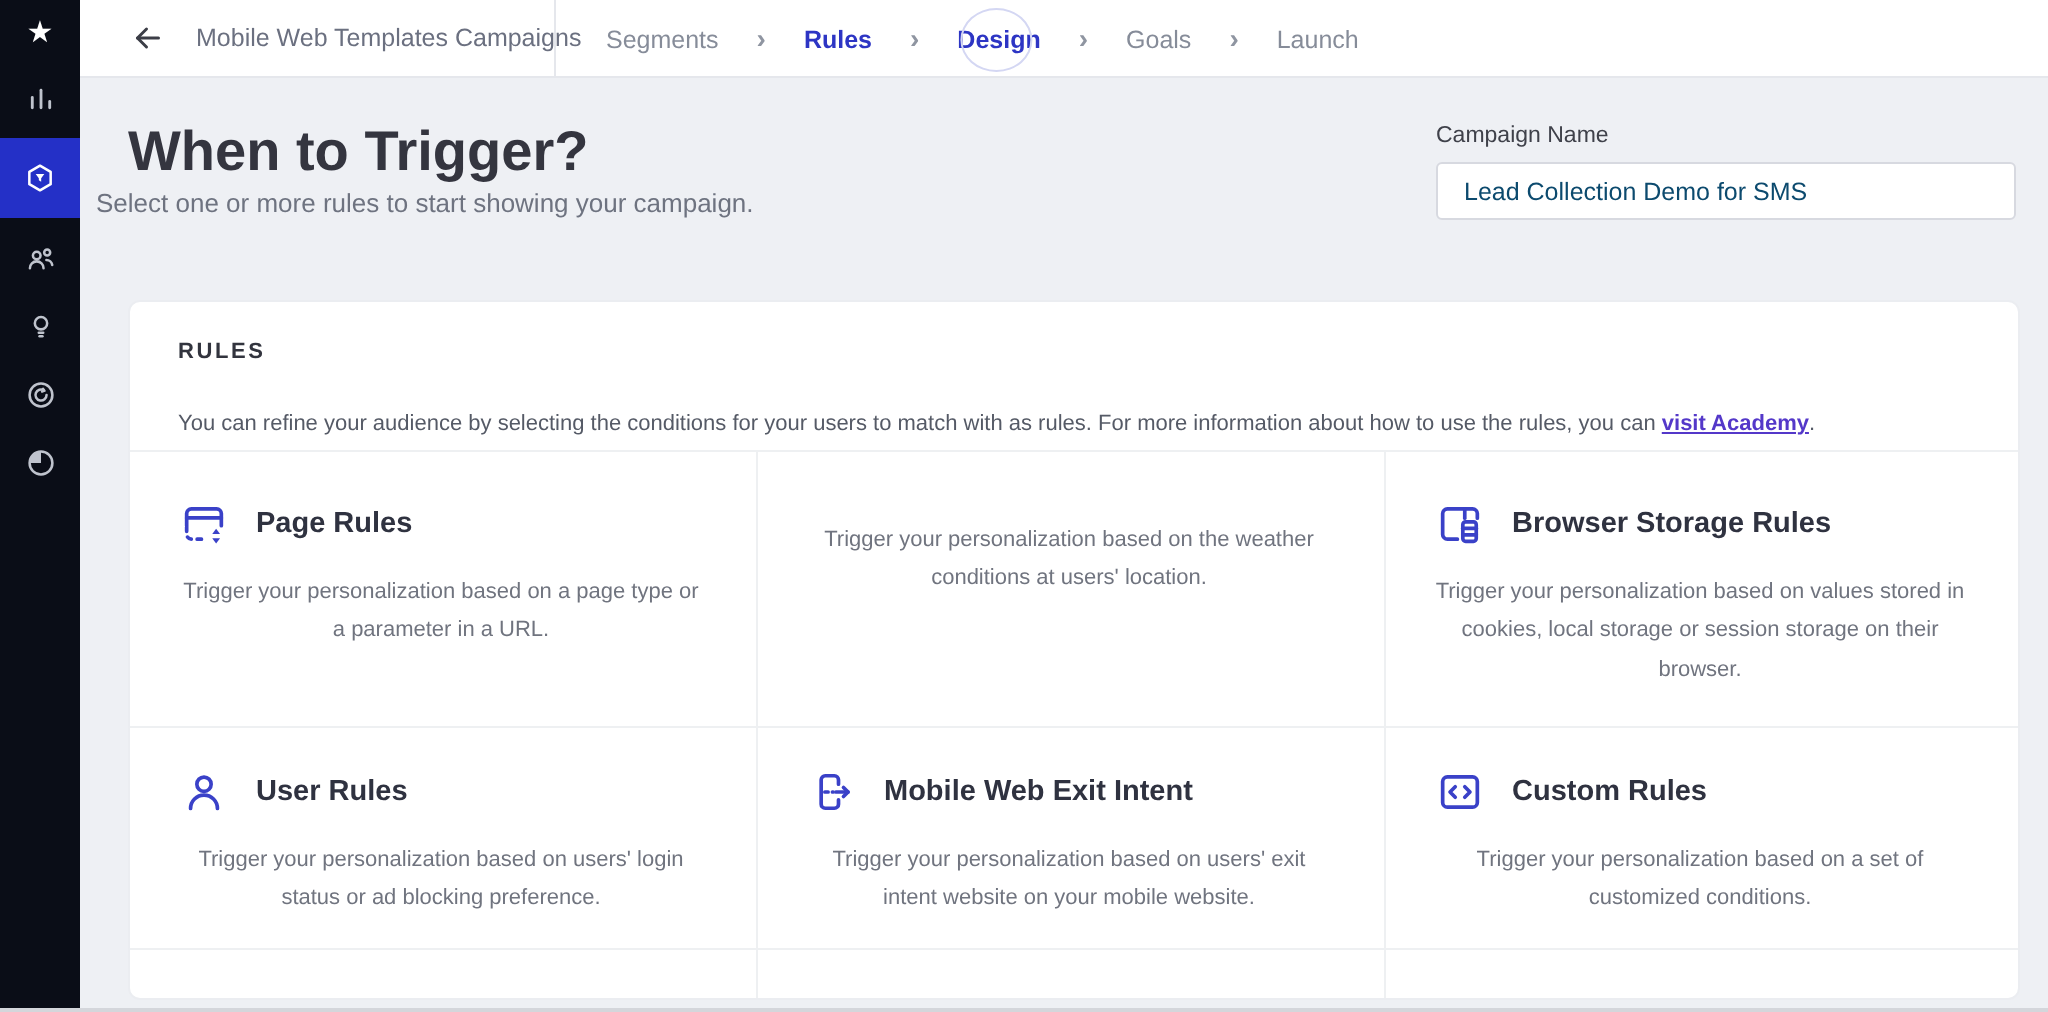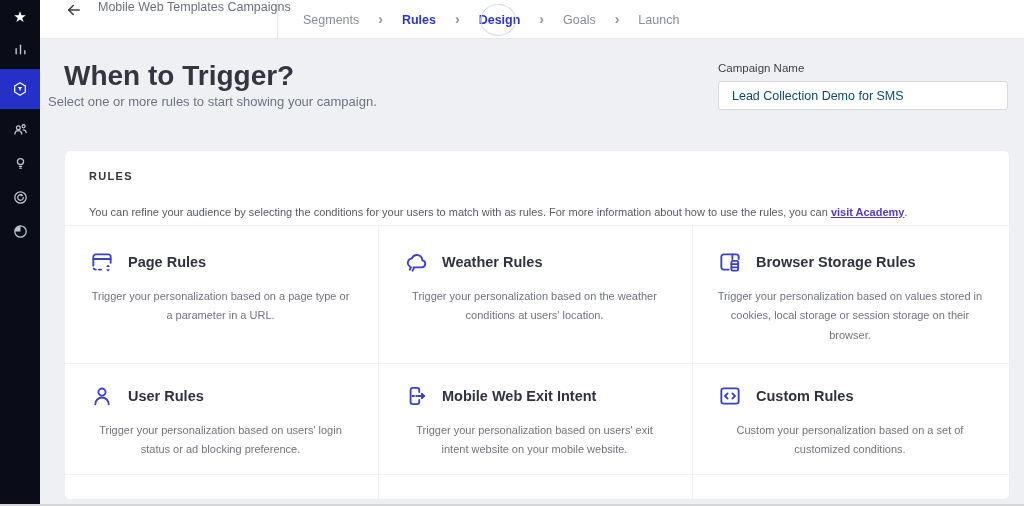--- a/index.html
+++ b/index.html
@@ -8,21 +8,21 @@
 
   
   .sidenav { position:absolute; left:0; top:0; width:40px; height:506px; background:#0a0d17; z-index:5; display:flex; flex-direction:column; align-items:center; }
   .nav-item { width:40px; height:34px; display:flex; align-items:center; justify-content:center; cursor:pointer; flex:0 0 auto; }
   .nav-item.first { height:32px; }
   .nav-item.active { height:40px; background:#2430c7; margin:3px 0; }
   .nav-item svg { display:block; }
   .star-glyph { color:#ffffff; font-size:15px; line-height:1; }
 
   
-  .topbar { position:absolute; left:40px; top:0; width:984px; height:39px; background:#ffffff; border-bottom:1px solid #e5e7ec; display:flex; align-items:flex-start; }
+  .topbar { position:absolute; left:40px; top:0; width:984px; height:39px; background:#ffffff; border-bottom:1px solid #e5e7ec; display:flex; align-items:center; }
   .back-btn { margin-left:24px; width:20px; height:20px; display:flex; align-items:center; justify-content:center; cursor:pointer; }
   .topbar-title { margin-left:14px; font-size:12.5px; color:#6b7080; font-weight:500; }
   .topbar-divider { position:absolute; left:237px; top:0; width:1px; height:38px; background:#e5e7ec; }
   .breadcrumb { position:absolute; left:263px; top:0; height:39px; display:flex; align-items:center; gap:19px; }
   .bc-item { font-size:12.5px; color:#868c99; font-weight:500; cursor:pointer; }
   .bc-item.bc-done { color:#2d35c4; font-weight:700; }
   .bc-current-wrap { position:relative; display:inline-flex; align-items:center; }
   .bc-item.bc-current { color:#2d35c4; font-weight:700; }
   .bc-ring { position:absolute; left:50%; top:50%; transform:translate(-55%,-50%); width:36px; height:32px; border:1.5px solid #d4d7f3; border-radius:50%; pointer-events:none; }
   .bc-chevron { font-size:14px; color:#8f95a1; font-weight:700; line-height:1; padding-bottom:2px; }
@@ -153,28 +153,20 @@
           <path d="M4 13.4 v3.4 a2.2 2.2 0 0 0 2.2 2.2 h7" stroke-dasharray="2 2.7"></path>
           <path d="M17.6 14.2 l1.8 2.4 h-3.6 z" fill="#3a41c8" stroke="none"></path>
           <path d="M17.6 21 l-1.8 -2.4 h3.6 z" fill="#3a41c8" stroke="none"></path>
         </svg>
         <span class="card-title">Page Rules</span>
       </div>
       <div class="card-desc">Trigger your personalization based on a page type or a parameter in a URL.</div>
     </div>
 
     <div class="card br bb">
-      <div class="card-head">
-        <svg class="card-icon" viewBox="0 0 24 24" fill="none" stroke="#3a41c8" stroke-width="1.7" stroke-linecap="round" stroke-linejoin="round">
-          <path d="M9.8 17 h7.4 a3.3 3.3 0 0 0 .6 -6.55 A5 5 0 0 0 8.2 8.6 a4.1 4.1 0 0 0 -1.9 7.5"></path>
-          <path d="M7.4 16.9 l-1.2 2.2"></path>
-          <path d="M10 17.8 l-1.2 2.2"></path>
-        </svg>
-        <span class="card-title">Weather Rules</span>
-      </div>
       <div class="card-desc">Trigger your personalization based on the weather conditions at users' location.</div>
     </div>
 
     <div class="card bb">
       <div class="card-head">
         <svg class="card-icon" viewBox="0 0 24 24" fill="none" stroke="#3a41c8" stroke-width="1.7" stroke-linecap="round" stroke-linejoin="round">
           <path d="M10.8 19 H6.2 A2.2 2.2 0 0 1 4 16.8 V7.2 A2.2 2.2 0 0 1 6.2 5 h11.6 A2.2 2.2 0 0 1 20 7.2 V9.3"></path>
           <path d="M14.2 5 V9.3"></path>
           <rect x="13.3" y="11" width="6.2" height="9" rx="1.3"></rect>
           <path d="M13.3 14 h6.2"></path>
@@ -211,21 +203,21 @@
 
     <div class="card bb row2">
       <div class="card-head">
         <svg class="card-icon" viewBox="0 0 24 24" fill="none" stroke="#3a41c8" stroke-width="1.7" stroke-linecap="round" stroke-linejoin="round">
           <rect x="4" y="5" width="16" height="14" rx="2.2"></rect>
           <path d="M9.8 9.6 L7.4 12 l2.4 2.4"></path>
           <path d="M14.2 9.6 L16.6 12 l-2.4 2.4"></path>
         </svg>
         <span class="card-title">Custom Rules</span>
       </div>
-      <div class="card-desc">Custom your personalization based on a set of customized conditions.</div>
+      <div class="card-desc">Trigger your personalization based on a set of customized conditions.</div>
     </div>
 
     <div class="card br"></div>
     <div class="card br"></div>
     <div class="card"></div>
   </div>
 </div>
 
 <div class="bottom-edge"></div>
 

